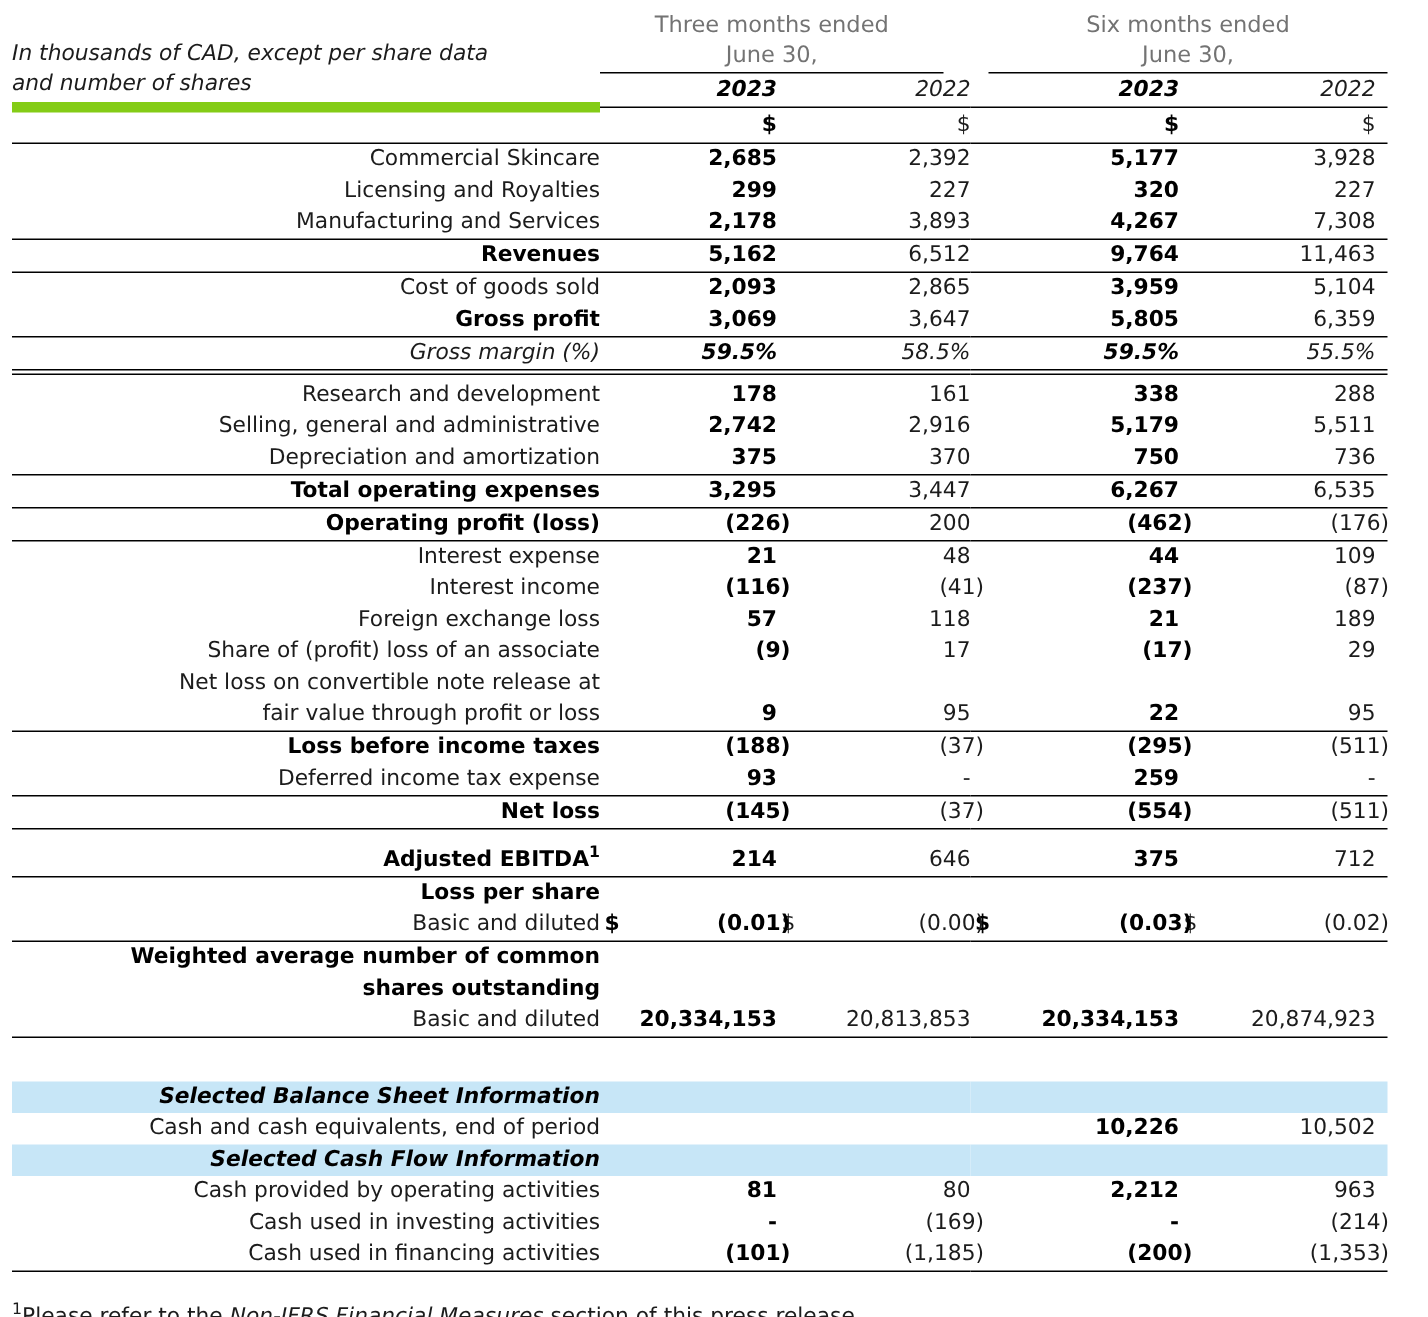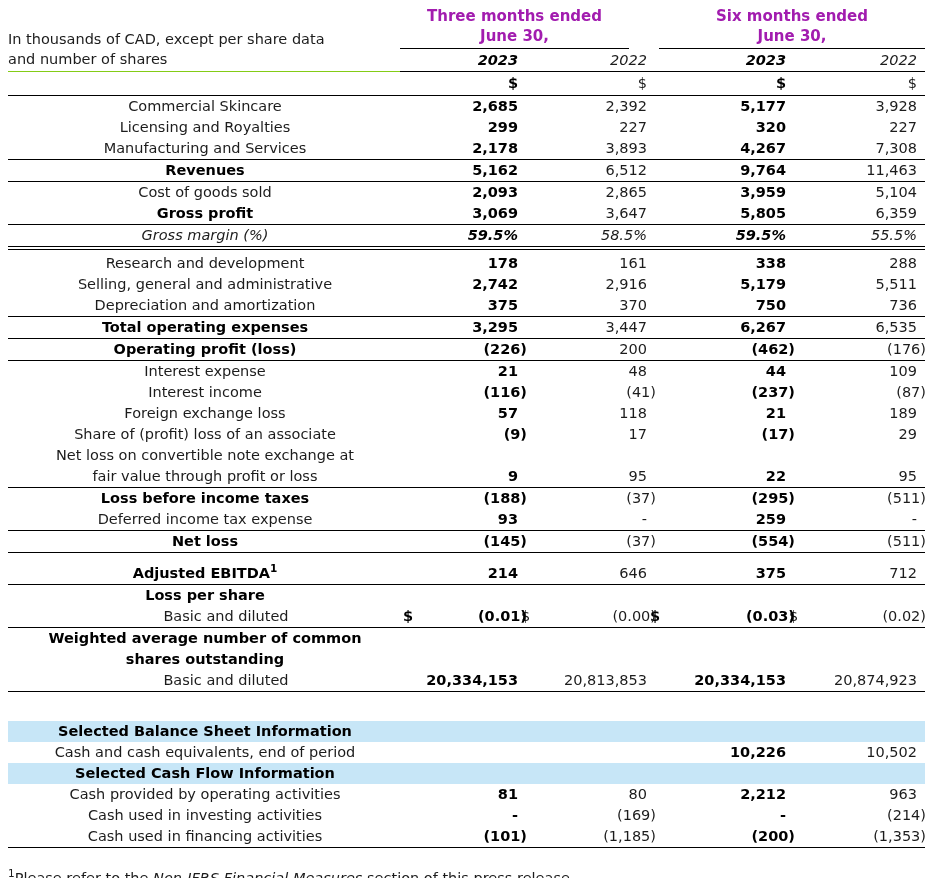--- a/index.html
+++ b/index.html
@@ -3,42 +3,42 @@
 <meta charset="utf-8">
 <style>
   html,body { margin:0; padding:0; background:#ffffff; }
   body { font-family:"DejaVu Sans","Liberation Sans",sans-serif; color:#1c1c1c; }
   .wrap { width:944px; padding:6px 0 0 8px; }
 
   table { border-collapse:collapse; table-layout:fixed; width:917px; }
   td { padding:0; vertical-align:bottom; font-size:14.5px; line-height:21px; }
 
   
-  .caption { vertical-align:bottom; line-height:20px; padding-bottom:2px;
-             border-bottom:1px solid #84cc16;margin-left:36px; }
+  .caption { font-style:italic; vertical-align:bottom; line-height:20px; padding-bottom:2px;
+             border-bottom:7px solid #84cc16;margin-left:36px; }
   .grp { vertical-align:top; }
-  .grpin { text-align:center; font-weight:bold; color:#a21caf; font-size:15px; line-height:20px;
+  .grpin { text-align:center; font-weight:normal; color:#737373; font-size:15px; line-height:20px;
            border-bottom:1px solid #000; padding-bottom:2px; }
   .g1 .grpin { margin-right:18px; }
   .g2 .grpin { margin-left:12px; }
   tr.yrow td { border-bottom:1px solid #000; line-height:22px;font-style:italic; }
   tr.crow td { border-bottom:1px solid #000; line-height:23px; }
 
   
-  .lbl { text-align:center; padding-left:2px; }
+  .lbl { text-align:right; padding-left:2px; }
   .num { text-align:right; white-space:nowrap; }
   .c4 { padding-right:8px; }
   .b, .b23 { font-weight:bold; color:#000; }
   .ind { padding-left:44px; }
   .neg { margin-right:-9px; }
   .dollar { float:left; padding-left:3px; }
 
   tr.bb  td { border-bottom:1px solid #000; }
   tr.bbd td { border-bottom:4px double #000; }
-  tr.hl  td { background:var(--hl,#c7e6f7); }
+  tr.hl  td { background:var(--hl,#c7e6f7);font-style:italic; }
   tr.it  td { font-style:italic;margin-left:45px; }
   tr.padtop td { padding-top:6px; }
   tr.spacer td { border:none; padding:0; line-height:0; font-size:0; }
 
   sup { font-size:10.5px; line-height:0; }
 
   .footnote { margin:20px 0 0 0; font-size:14.5px; line-height:21px; }
   .footnote em { font-style:italic; }
 </style>
 </head>
@@ -197,21 +197,21 @@
         </tr>
         <tr>
           <td class="lbl">Share of (profit) loss of an associate</td>
           <td class="num c1 b23"><span class="neg">(9)</span></td>
           <td class="num c2"><span>17</span></td>
           <td class="num c3 b23"><span class="neg">(17)</span></td>
           <td class="num c4"><span>29</span></td>
         </tr>
         <tr class="bb">
           <td class="lbl">
-            <div>Net loss on convertible note exchange at</div>
+            <div>Net loss on convertible note release at</div>
             <div>fair value through profit or loss</div>
           </td>
           <td class="num c1 b23"><span>9</span></td>
           <td class="num c2"><span>95</span></td>
           <td class="num c3 b23"><span>22</span></td>
           <td class="num c4"><span>95</span></td>
         </tr>
         <tr>
           <td class="lbl b">Loss before income taxes</td>
           <td class="num c1 b23"><span class="neg">(188)</span></td>

